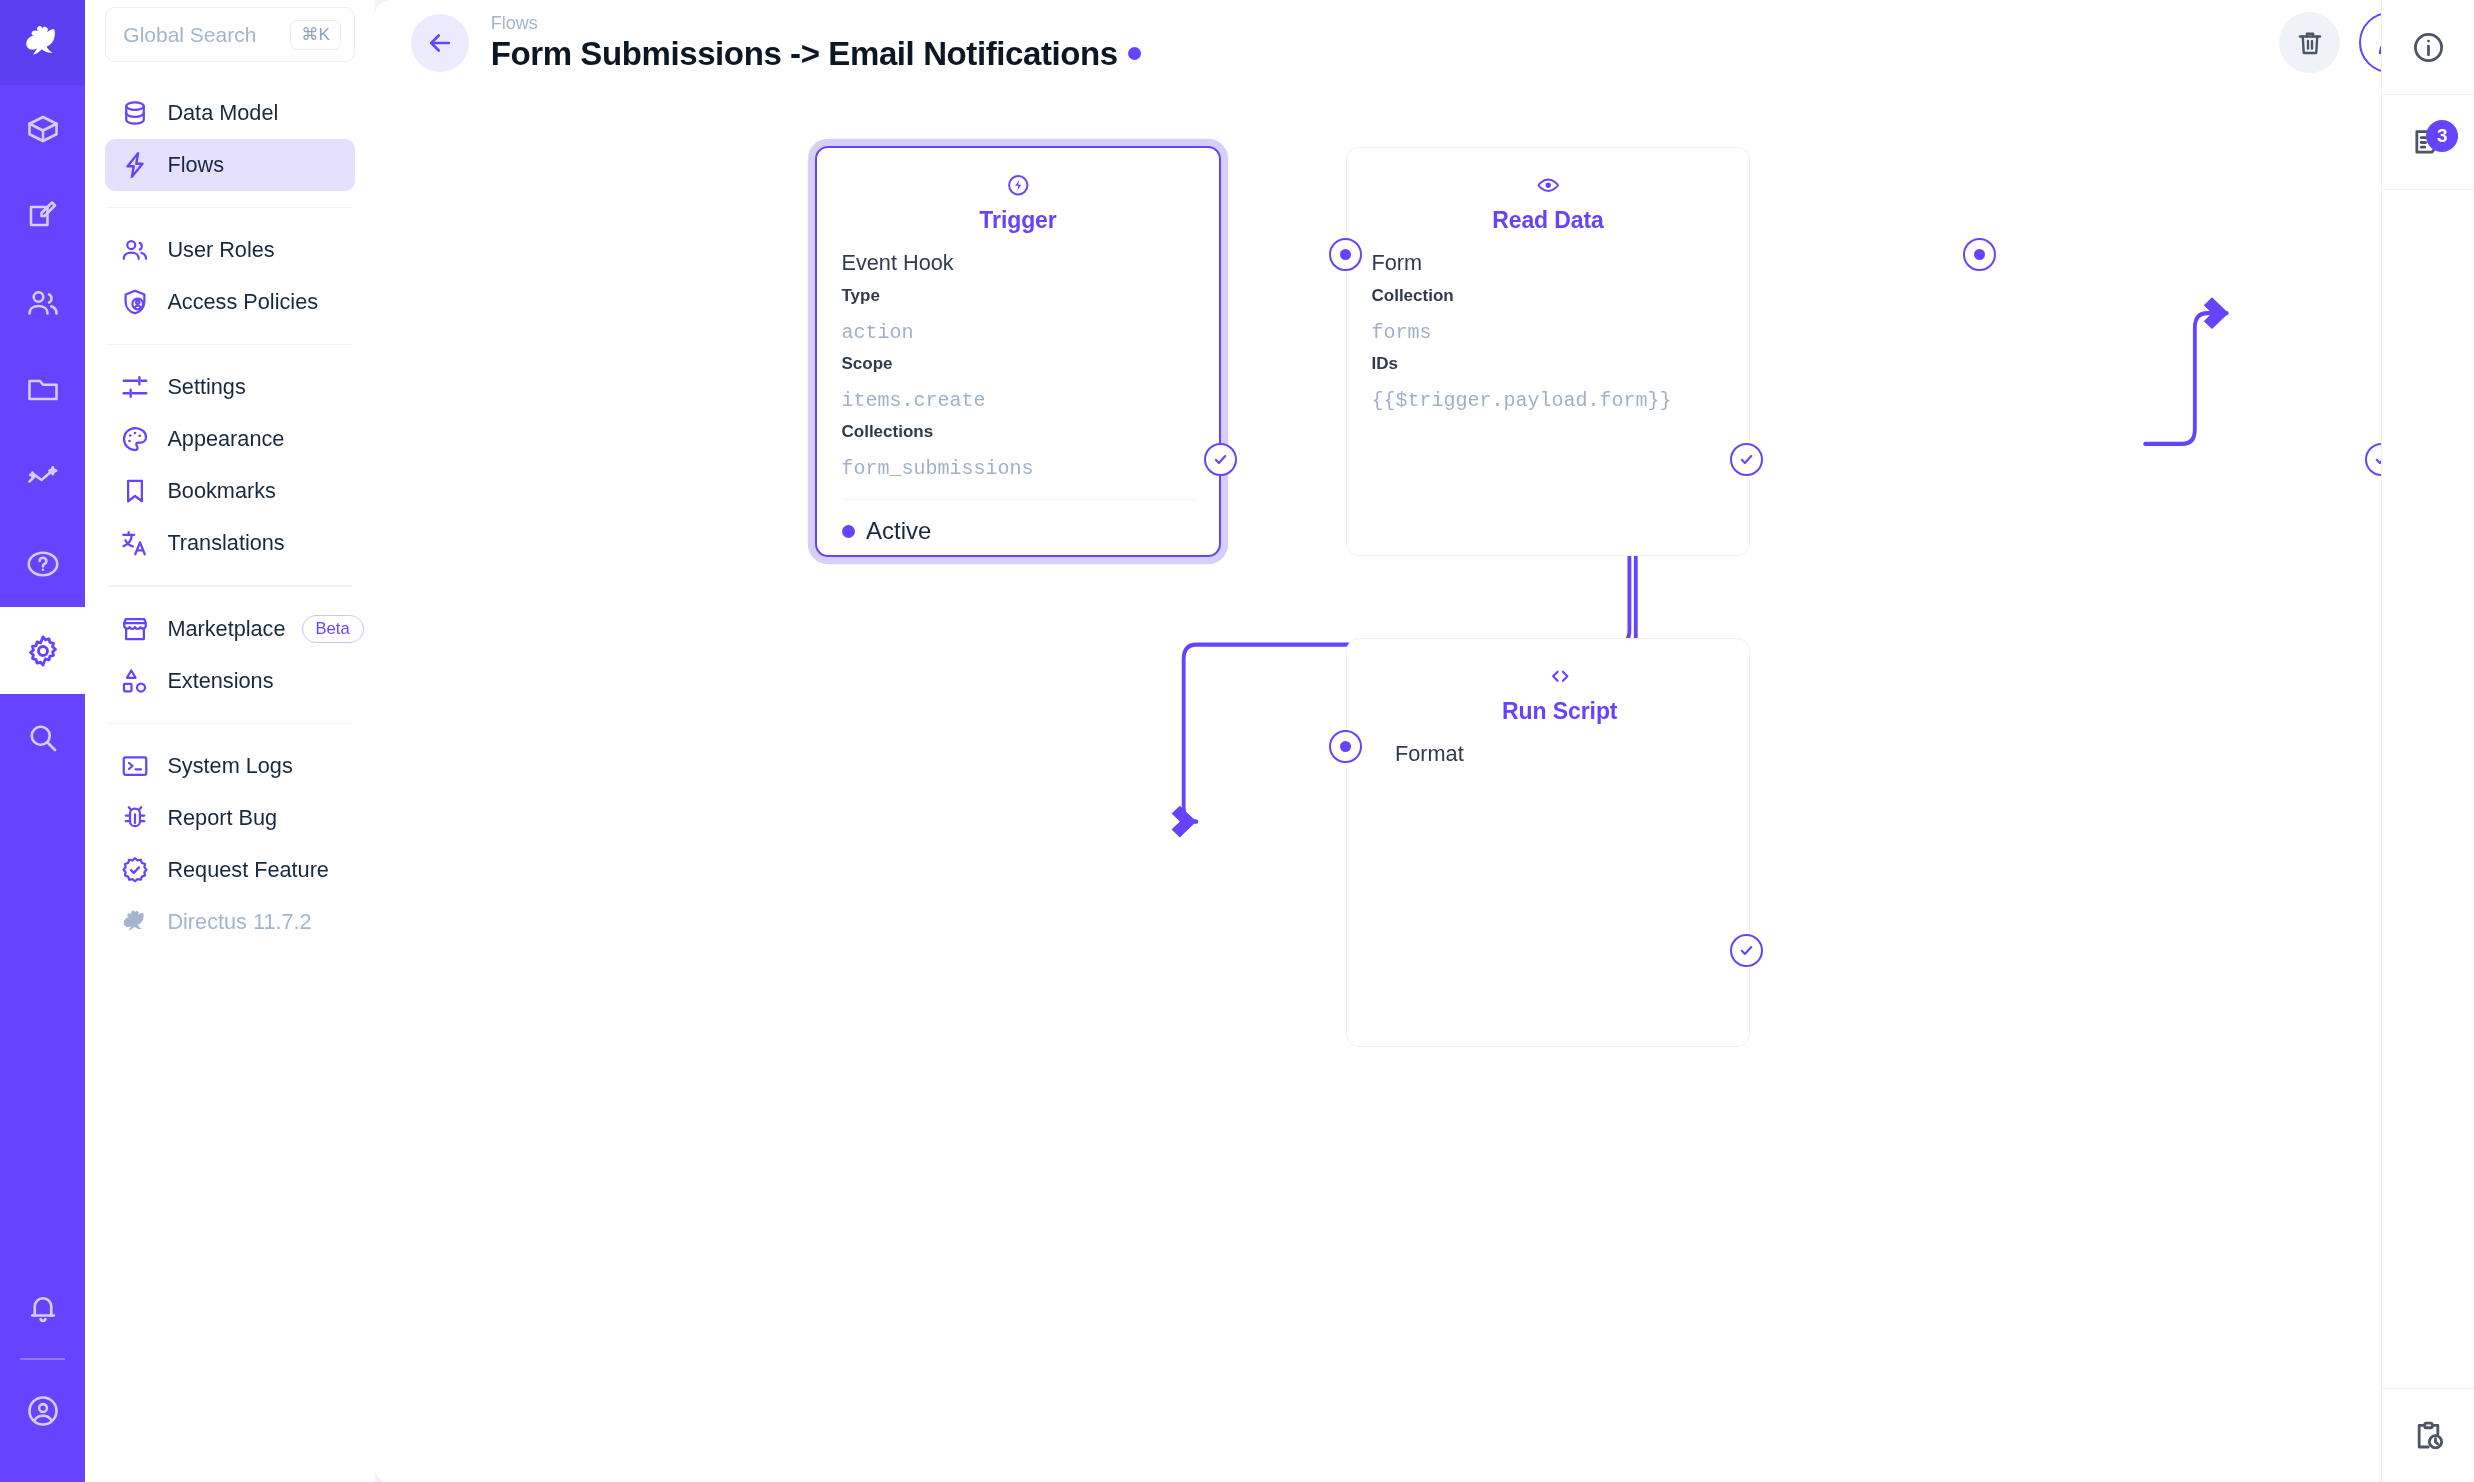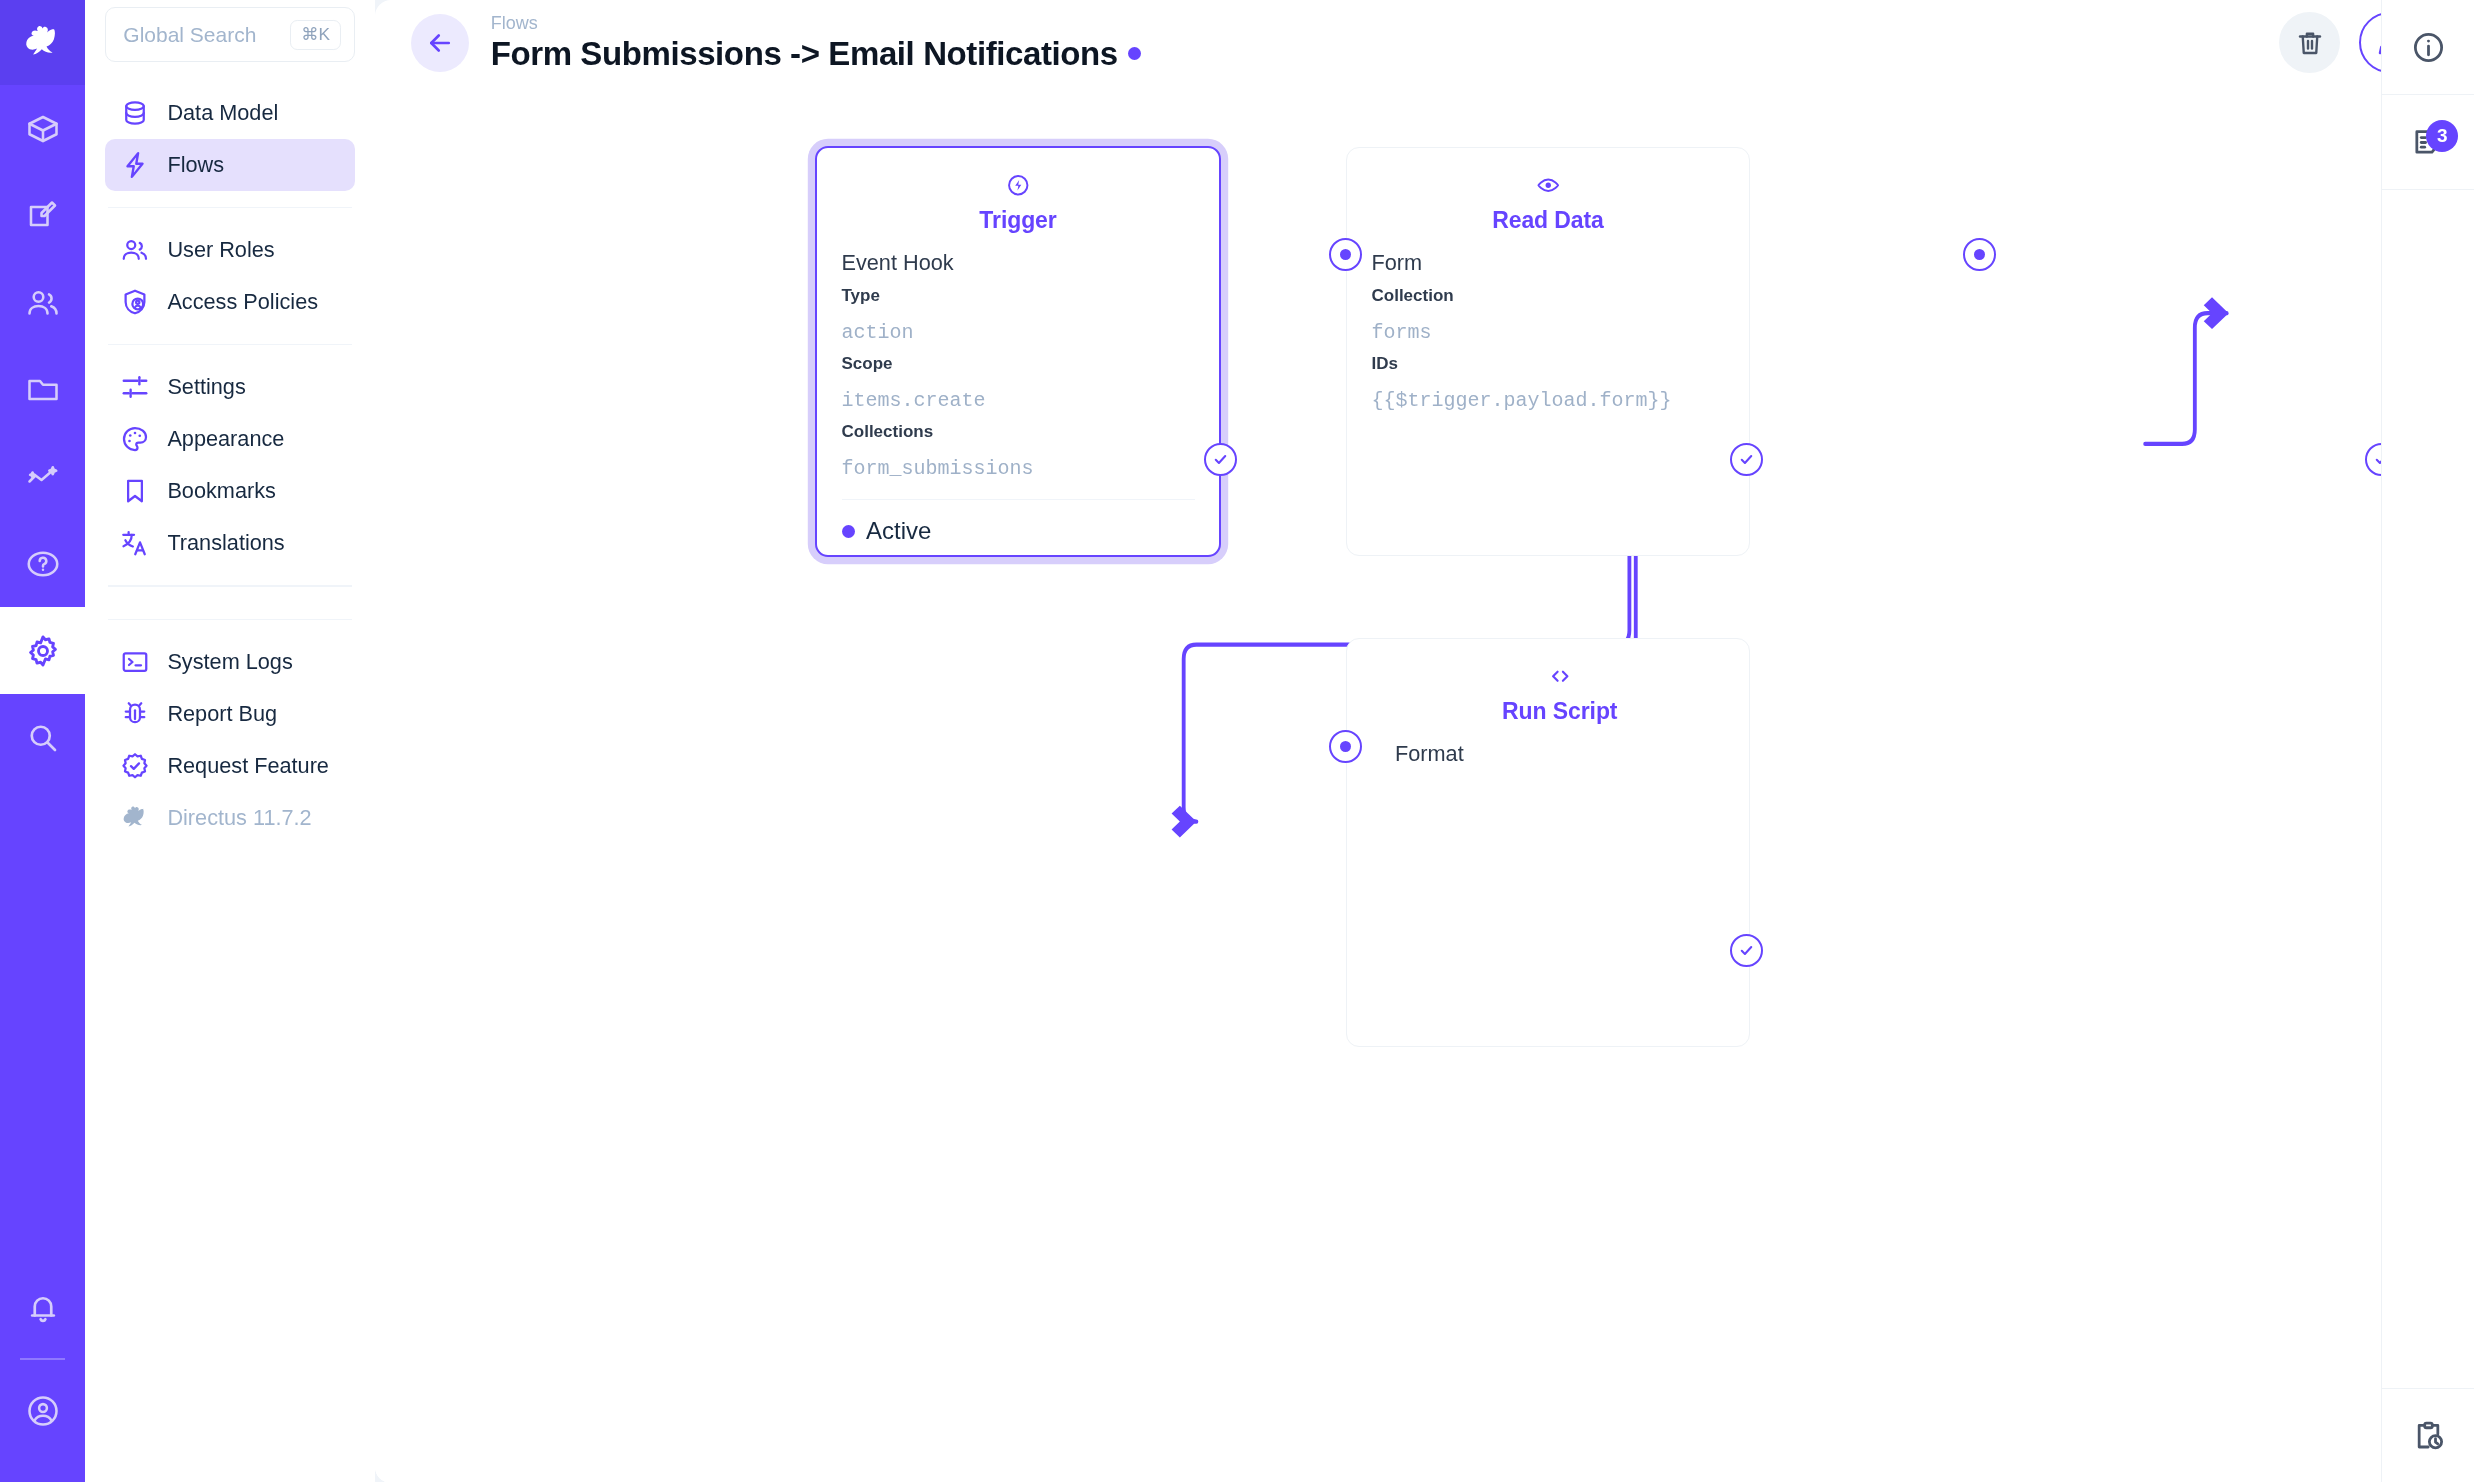--- a/index.html
+++ b/index.html
@@ -374,20 +374,43 @@
             <path d="M12.2 21 16 11.5 19.8 21"></path>
               <path d="M13.6 17.8h4.8"></path>
           </svg>
         </span>
         <span class="ni-label">Translations</span>
       </div>
     </div>
 
     <div class="nav-sep"></div>
 
+    <div class="nav-group">
+      <div class="nav-item">
+        <span class="ni-icon">
+          <svg viewBox="0 0 24 24" fill="none" stroke="currentColor" stroke-width="1.8" stroke-linecap="round" stroke-linejoin="round">
+            <path d="M3.4 7.2 4.6 4h14.8l1.2 3.2"></path>
+              <path d="M3.4 7.2h17.2v2.1a2.3 2.3 0 0 1-4.3 1.2 2.3 2.3 0 0 1-4.3 0 2.3 2.3 0 0 1-4.3 0 2.3 2.3 0 0 1-4.3-1.2z"></path>
+            <path d="M4.9 11.4V20h14.2v-8.6"></path>
+          </svg>
+        </span>
+        <span class="ni-label">Marketplace</span>
+        <span class="badge-beta">Beta</span>
+      </div>
+      <div class="nav-item">
+        <span class="ni-icon">
+          <svg viewBox="0 0 24 24" fill="none" stroke="currentColor" stroke-width="1.8" stroke-linecap="round" stroke-linejoin="round">
+            <path d="M9 3.6 12.4 9.4H5.6z"></path>
+              <rect x="3.2" y="14.2" width="6" height="6" rx="0.8"></rect>
+            <circle cx="16.8" cy="17.2" r="3.2"></circle>
+          </svg>
+        </span>
+        <span class="ni-label">Extensions</span>
+      </div>
+    </div>
 
     <div class="nav-sep"></div>
 
     <div class="nav-group">
       <div class="nav-item">
         <span class="ni-icon">
           <svg viewBox="0 0 24 24" fill="none" stroke="currentColor" stroke-width="1.8" stroke-linecap="round" stroke-linejoin="round">
             <rect x="3" y="5" width="18" height="14" rx="1.4"></rect>
               <path d="M7.2 9.6 10 12l-2.8 2.4"></path>
               <path d="M12.4 14.6h4.4"></path>

